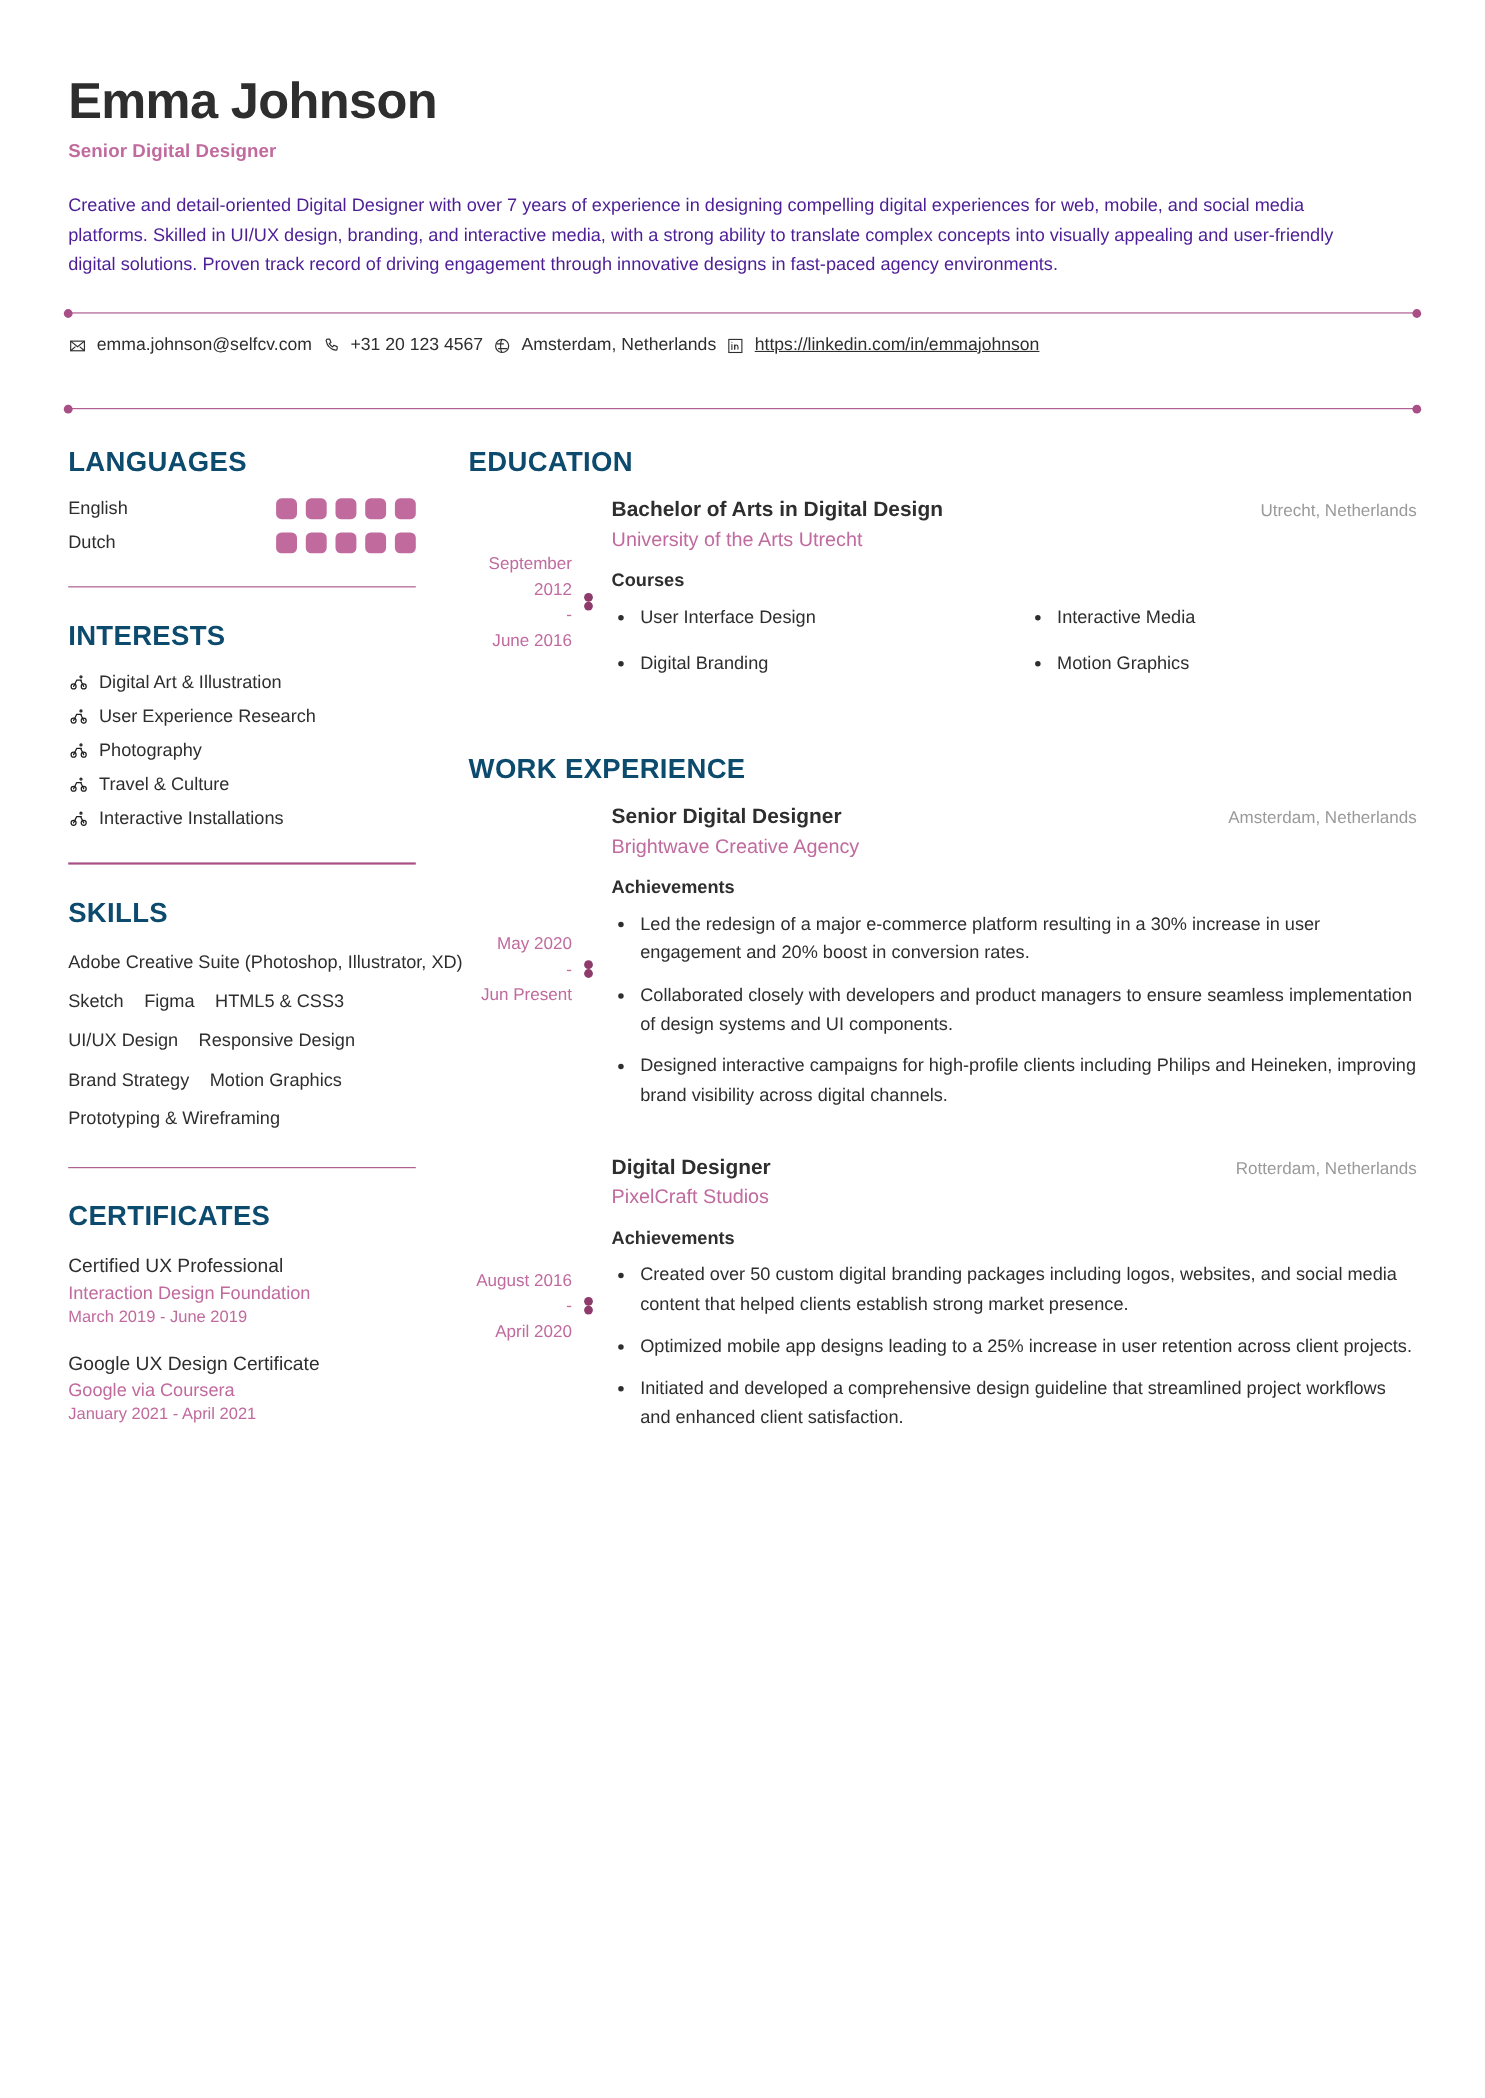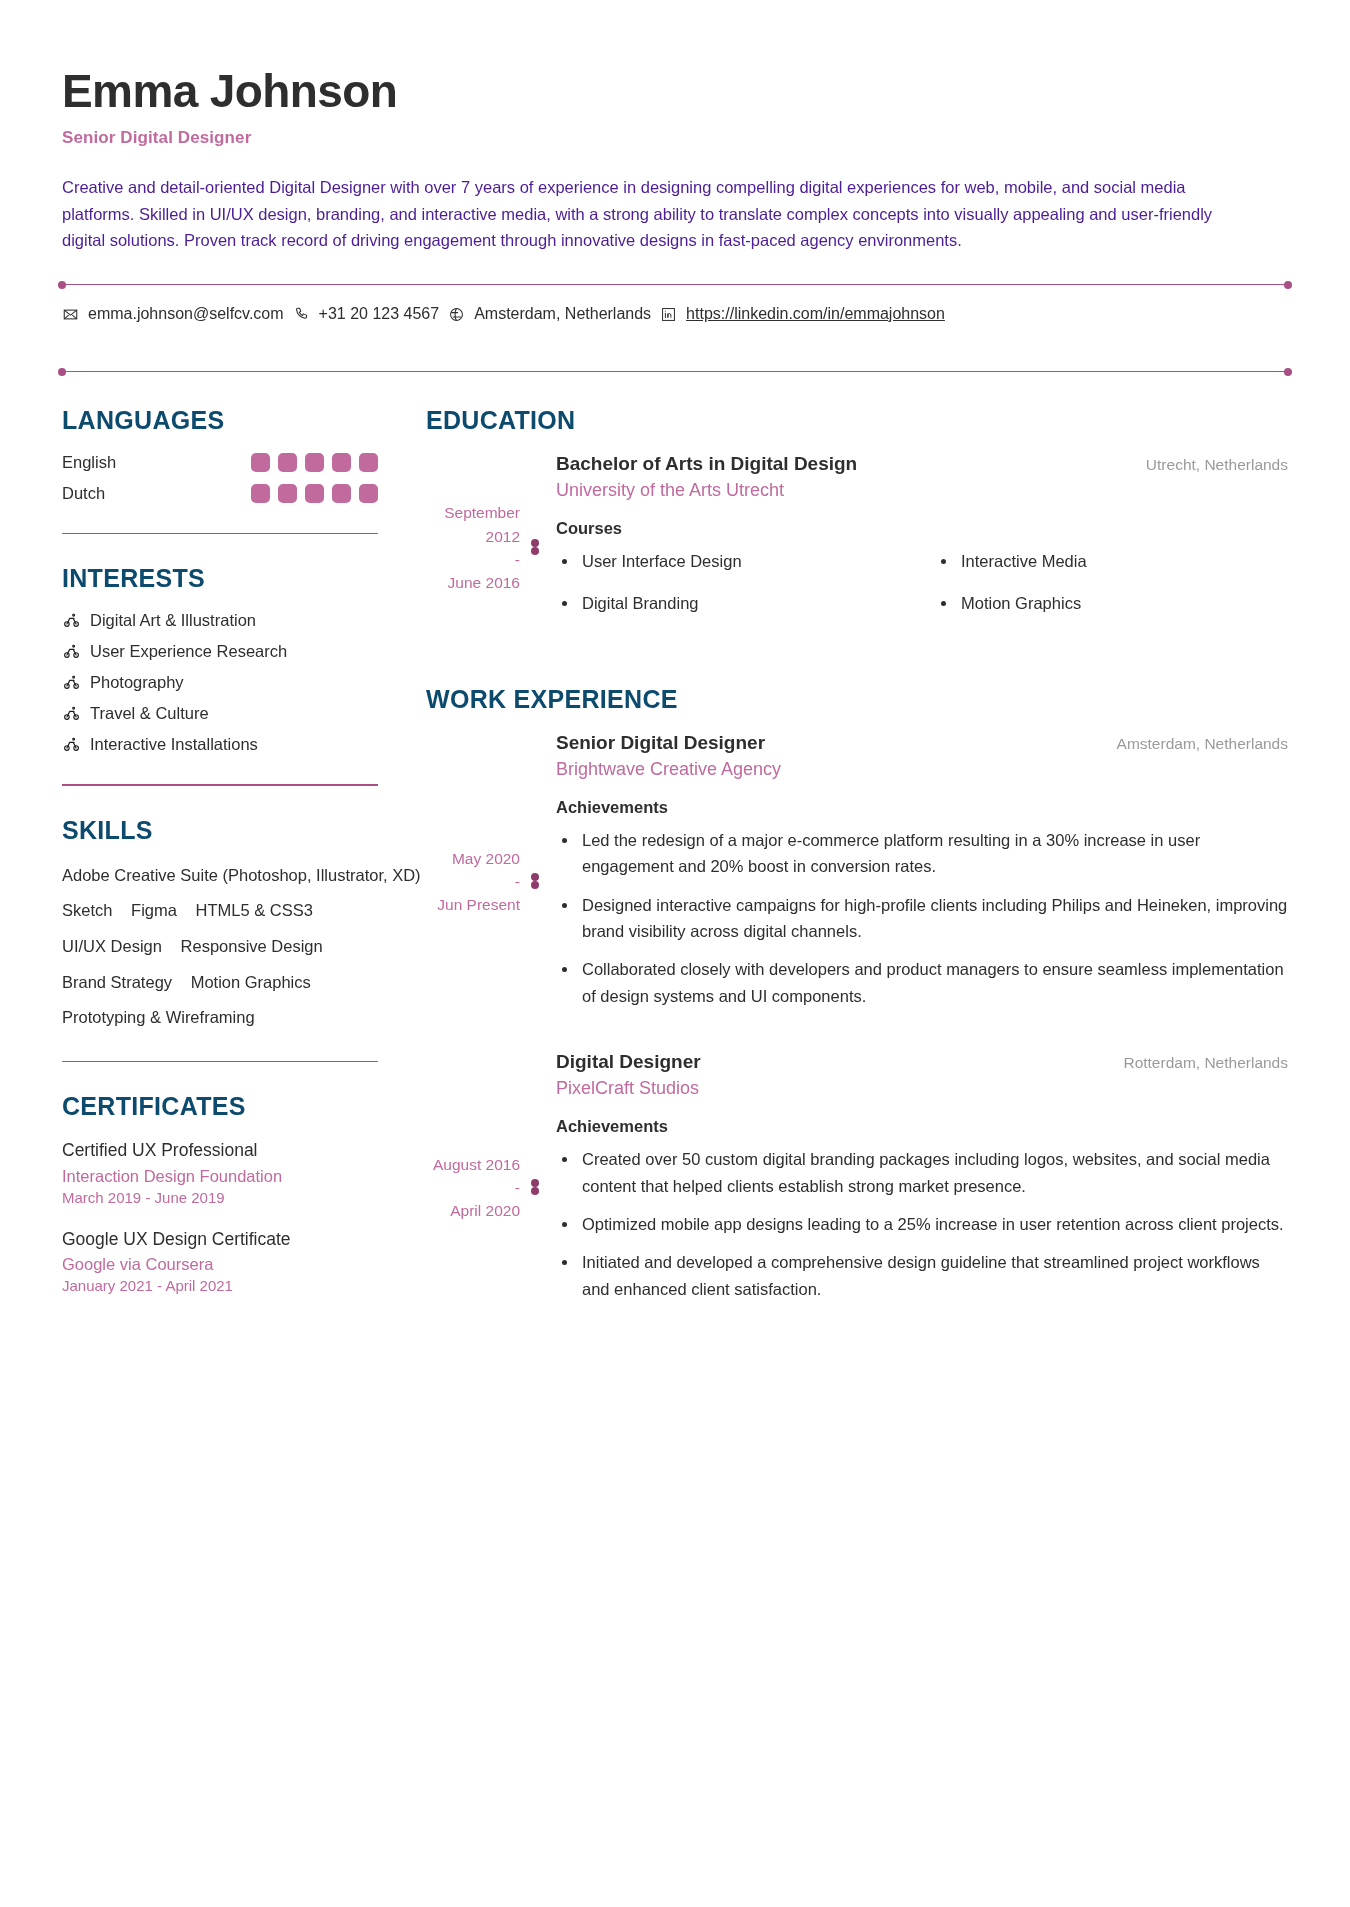--- a/index.html
+++ b/index.html
@@ -512,22 +512,22 @@
           <div class="entry-line"></div>
           <div class="entry-body">
             <div class="entry-head">
               <div class="entry-role">Senior Digital Designer</div>
               <div class="entry-loc">Amsterdam, Netherlands</div>
             </div>
             <div class="entry-org">Brightwave Creative Agency</div>
             <div class="sub-head">Achievements</div>
             <ul class="bullets">
               <li>Led the redesign of a major e-commerce platform resulting in a 30% increase in user engagement and 20% boost in conversion rates.</li>
+              <li>Collaborated closely with developers and product managers to ensure seamless implementation of design systems and UI components.</li>
               <li>Designed interactive campaigns for high-profile clients including Philips and Heineken, improving brand visibility across digital channels.</li>
-              <li>Collaborated closely with developers and product managers to ensure seamless implementation of design systems and UI components.</li>
             </ul>
           </div>
         </div>
 
         <div style="height:22px"></div>
 
         <div class="entry">
           <div class="entry-date">
             <div>August 2016</div>
             <div>-</div>

